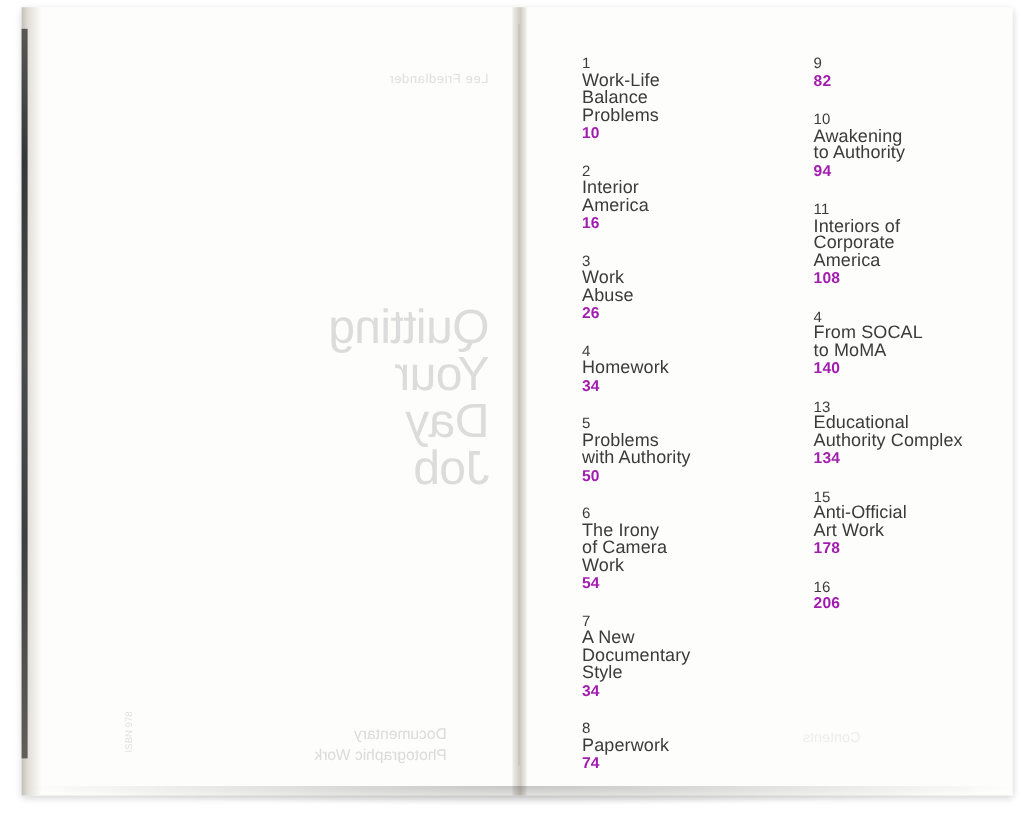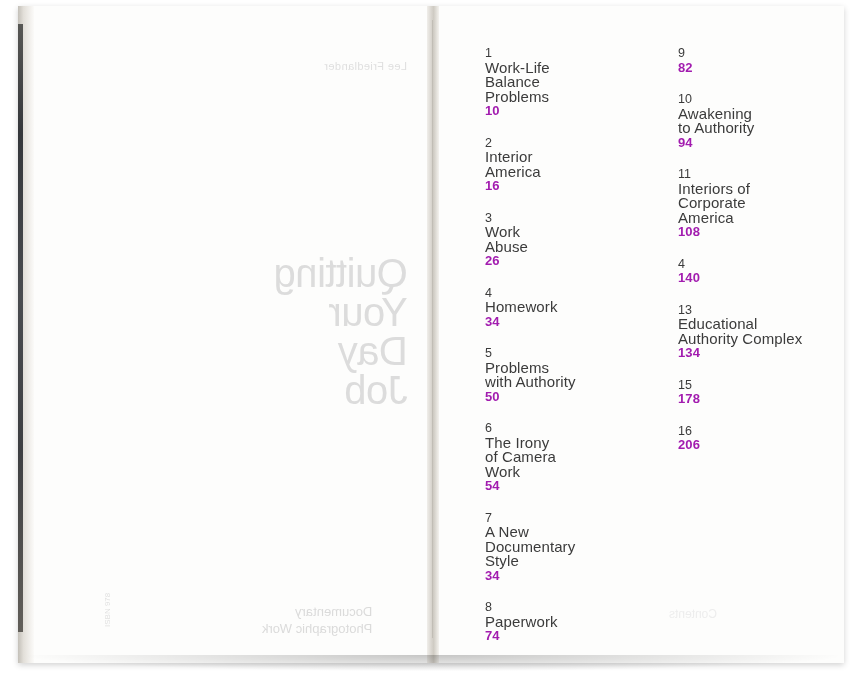--- a/index.html
+++ b/index.html
@@ -273,30 +273,34 @@
           </div>
           <div class="toc-entry">
             <div class="toc-num">11</div>
             <div class="toc-title">Interiors of
 Corporate
 America</div>
             <div class="toc-page">108</div>
           </div>
           <div class="toc-entry">
             <div class="toc-num">4</div>
+            <div class="toc-title">From SOCAL
+to MoMA</div>
             <div class="toc-page">140</div>
           </div>
           <div class="toc-entry">
             <div class="toc-num">13</div>
             <div class="toc-title">Educational
 Authority Complex</div>
             <div class="toc-page">134</div>
           </div>
           <div class="toc-entry">
             <div class="toc-num">15</div>
+            <div class="toc-title">Anti-Official
+Art Work</div>
             <div class="toc-page">178</div>
           </div>
           <div class="toc-entry">
             <div class="toc-num">16</div>
             <div class="toc-page">206</div>
           </div>
         </div>
 
       </div>
 

